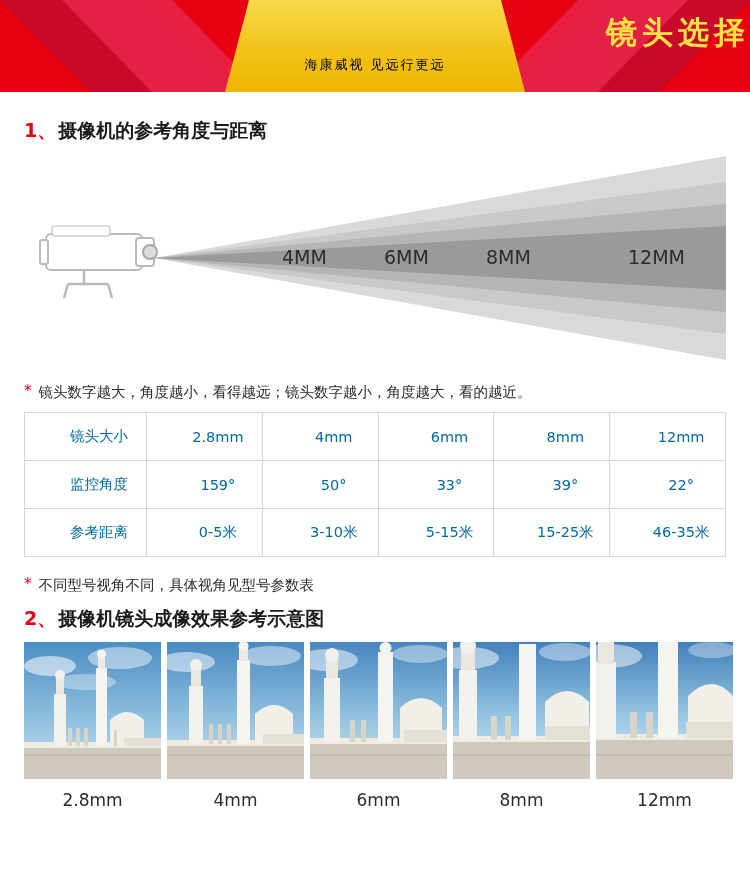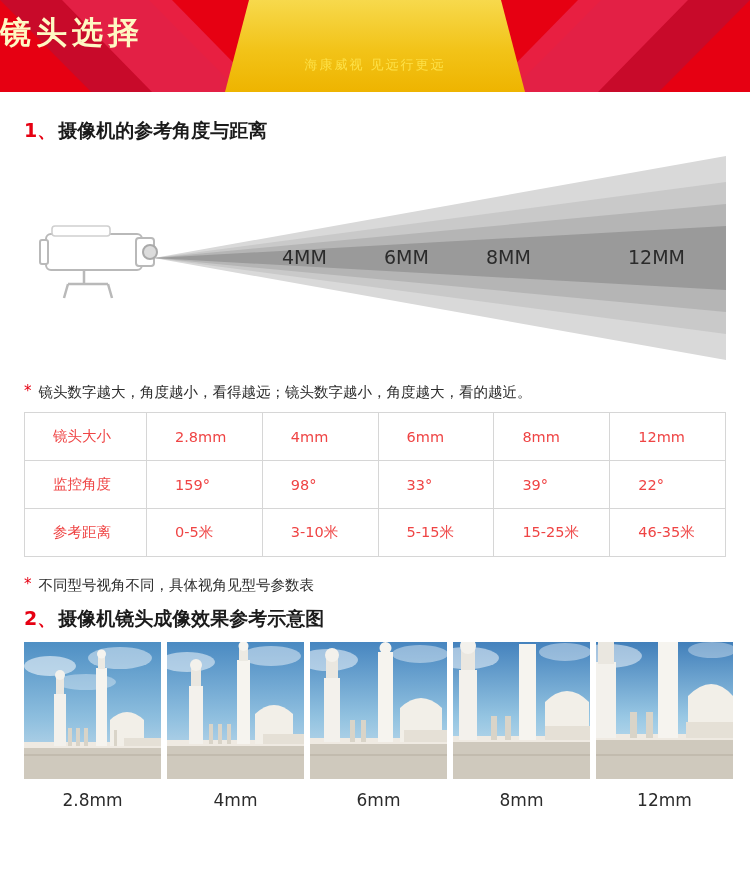--- a/index.html
+++ b/index.html
@@ -55,35 +55,35 @@
     transform: translateX(-50%);
     top: 0;
     width: 300px;
     height: 92px;
     background: linear-gradient(180deg, #f7d94c 0%, #f2c318 55%, #eeb400 100%);
     clip-path: polygon(8% 0, 92% 0, 100% 100%, 0 100%);
   }
   .banner-title {
     position: absolute;
     left: 0; right: 0; top: 12px;
-    text-align: left;
+    text-align: right;
     font-size: 31px;
     font-weight: bold;
     letter-spacing: 5px;
-    color: #fef9c3;
+    color: #fde047;
     z-index: 4;
     font-family: "DejaVu Sans", "Liberation Sans", sans-serif;
   }
   .banner-sub {
     position: absolute;
     left: 0; right: 0; top: 56px;
     text-align: center;
     font-size: 13px;
     letter-spacing: 2px;
-    color: #fde047;
+    color: #000000;
     z-index: 4;
     font-family: "DejaVu Sans", "Liberation Sans", sans-serif;
   }
 
   
   .wrap { padding: 0 24px; }
 
   .sec-title {
     display: flex;
     align-items: baseline;
@@ -126,22 +126,23 @@
   
   table.specs {
     width: 702px;
     border-collapse: collapse;
     table-layout: fixed;
     margin-top: 6px;
   }
   table.specs td {
     border: 1px solid #d6d6d6;
     height: 48px;
+    text-align: center;
     font-size: 14.5px;
-    color: #ef4444;
+    color: #0369a1;
     font-family: "DejaVu Sans", "Liberation Sans", sans-serif;
     padding-left: 28px;
   }
   table.specs td.rowhead { width: 122px; }
 
   
   .photos {
     display: flex;
     gap: 6px;
     margin-top: 10px;
@@ -218,21 +219,21 @@
         <td class="rowhead">镜头大小</td>
         <td>2.8mm</td>
         <td>4mm</td>
         <td>6mm</td>
         <td>8mm</td>
         <td>12mm</td>
       </tr>
       <tr>
         <td class="rowhead">监控角度</td>
         <td>159°</td>
-        <td>98°</td>
+        <td>50°</td>
         <td>33°</td>
         <td>39°</td>
         <td>22°</td>
       </tr>
       <tr>
         <td class="rowhead">参考距离</td>
         <td>0-5米</td>
         <td>3-10米</td>
         <td>5-15米</td>
         <td>15-25米</td>

